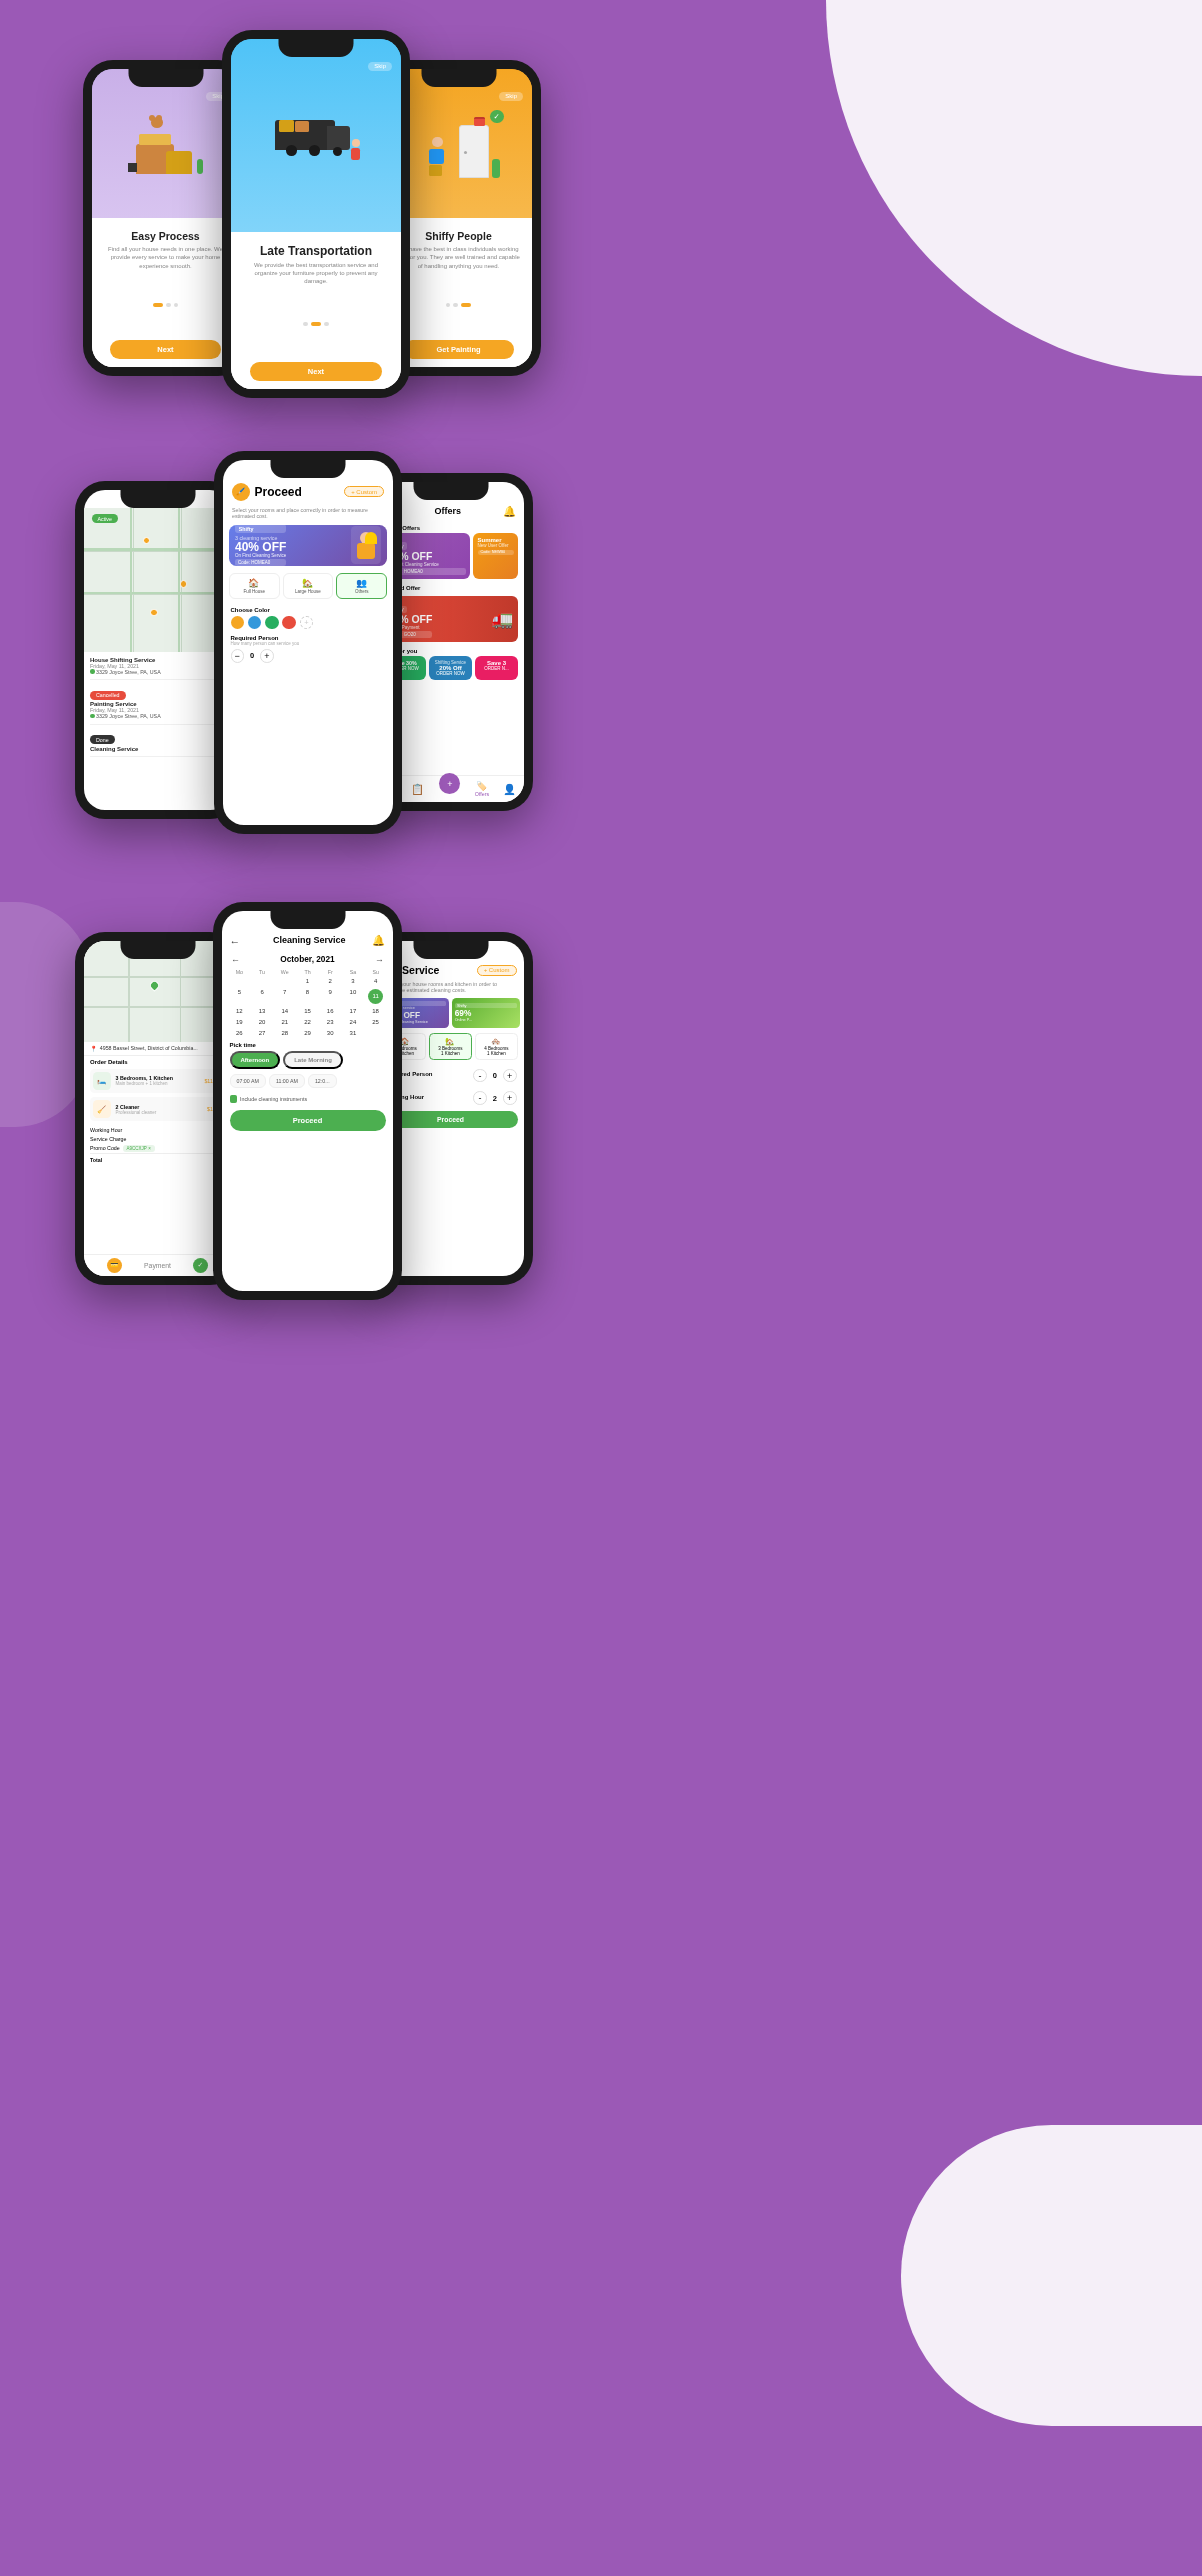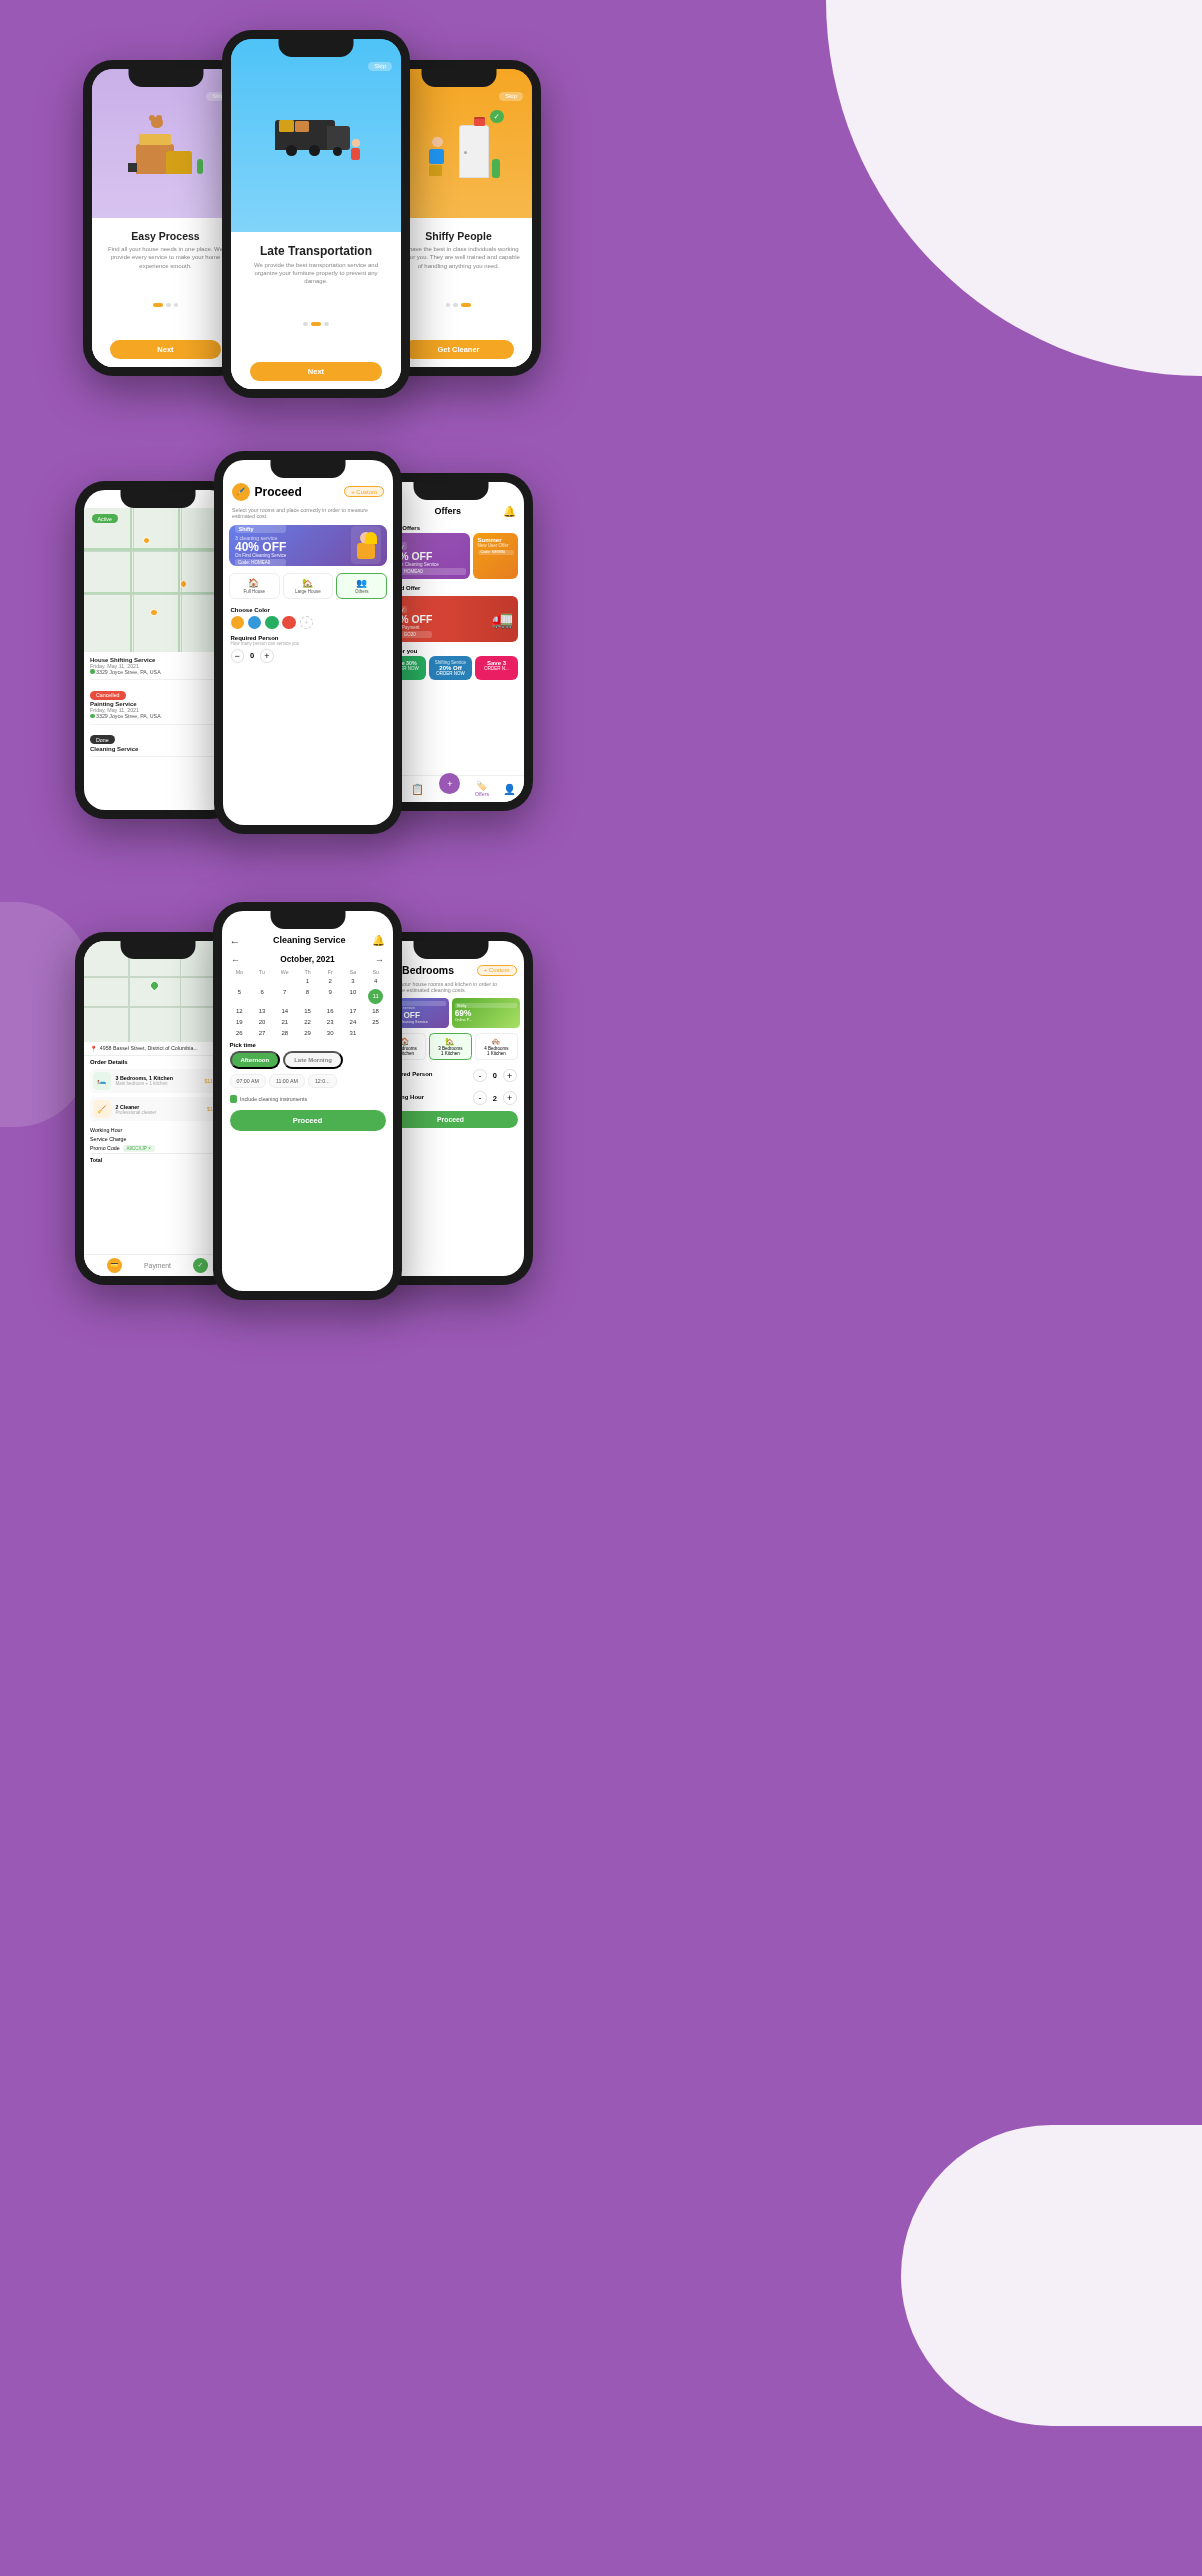--- a/index.html
+++ b/index.html
@@ -538,21 +538,21 @@
     <div class="onboard-content">
       <div>
         <div class="onboard-title">Shiffy People</div>
         <div class="onboard-desc">We have the best in class individuals working just for you. They are well trained and capable of handling anything you need.</div>
       </div>
       <div class="onboard-dots">
         <div class="dot"></div>
         <div class="dot"></div>
         <div class="dot active" style="background:#f5a623;"></div>
       </div>
-      <button class="onboard-btn">Get Cleaner</button>
+      <button class="onboard-btn">Get Painting</button>
     </div>
   </div>
 </div>
 
 <div class="phone-frame phone4">
   <div class="phone-screen">
     <div class="phone-notch"></div>
 
     <div class="map-bg" style="height:45%; margin-top:18px;">
       <div class="map-line-h1"></div>
@@ -906,21 +906,21 @@
     <button class="proceed-btn">Proceed</button>
   </div>
 </div>
 
 <div class="phone-frame phone9">
   <div class="phone-screen">
     <div class="phone-notch"></div>
     
     <div class="cleaning-header">
       <span style="font-size:10.5px;">🌿</span>
-      <span class="cleaning-title">Bedrooms</span>
+      <span class="cleaning-title">Service</span>
       <span class="custom-badge">
         <span>+</span>
         <span>Custom</span>
       </span>
     </div>
     <div class="cleaning-subtitle">Select your house rooms and kitchen in order to measure estimated cleaning costs.</div>
     
     <div class="mini-promo">
       <div class="mini-promo-card mp-purple">
         <div style="font-size:3.8px; background:rgba(255,255,255,0.2); padding:0.8px 2.3px; border-radius:1.5px; display:inline-block;">Shifty</div>

